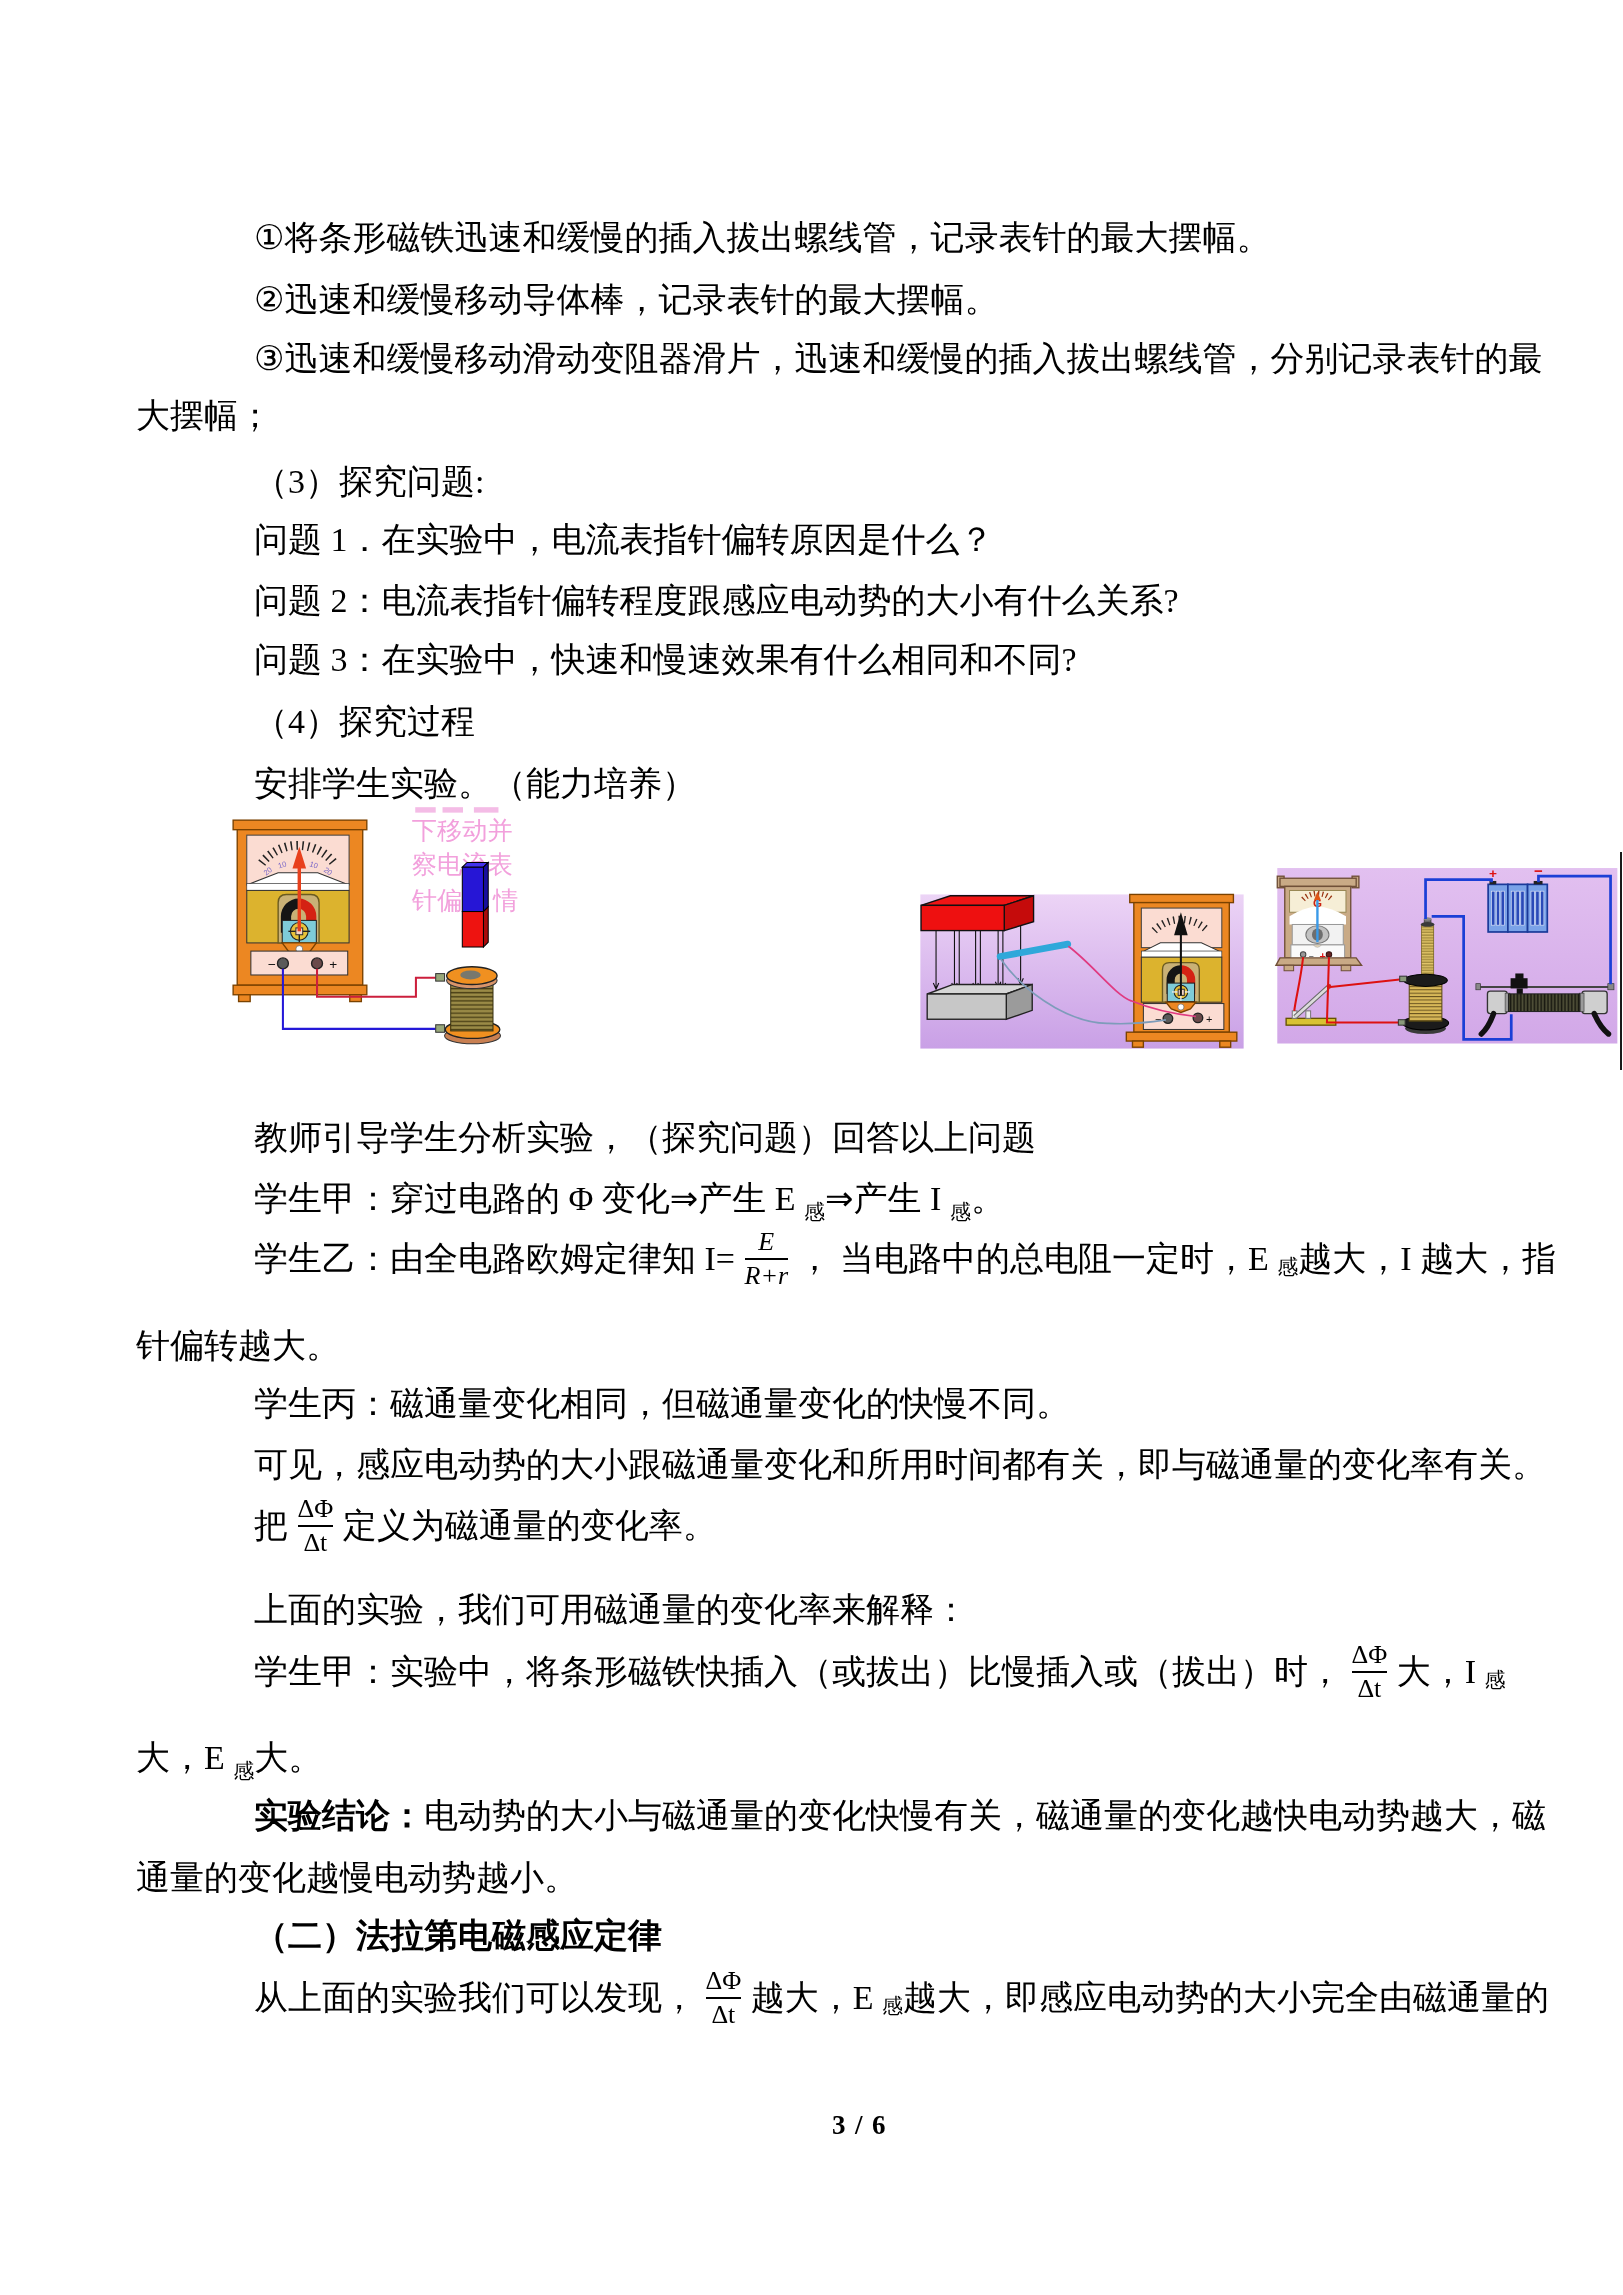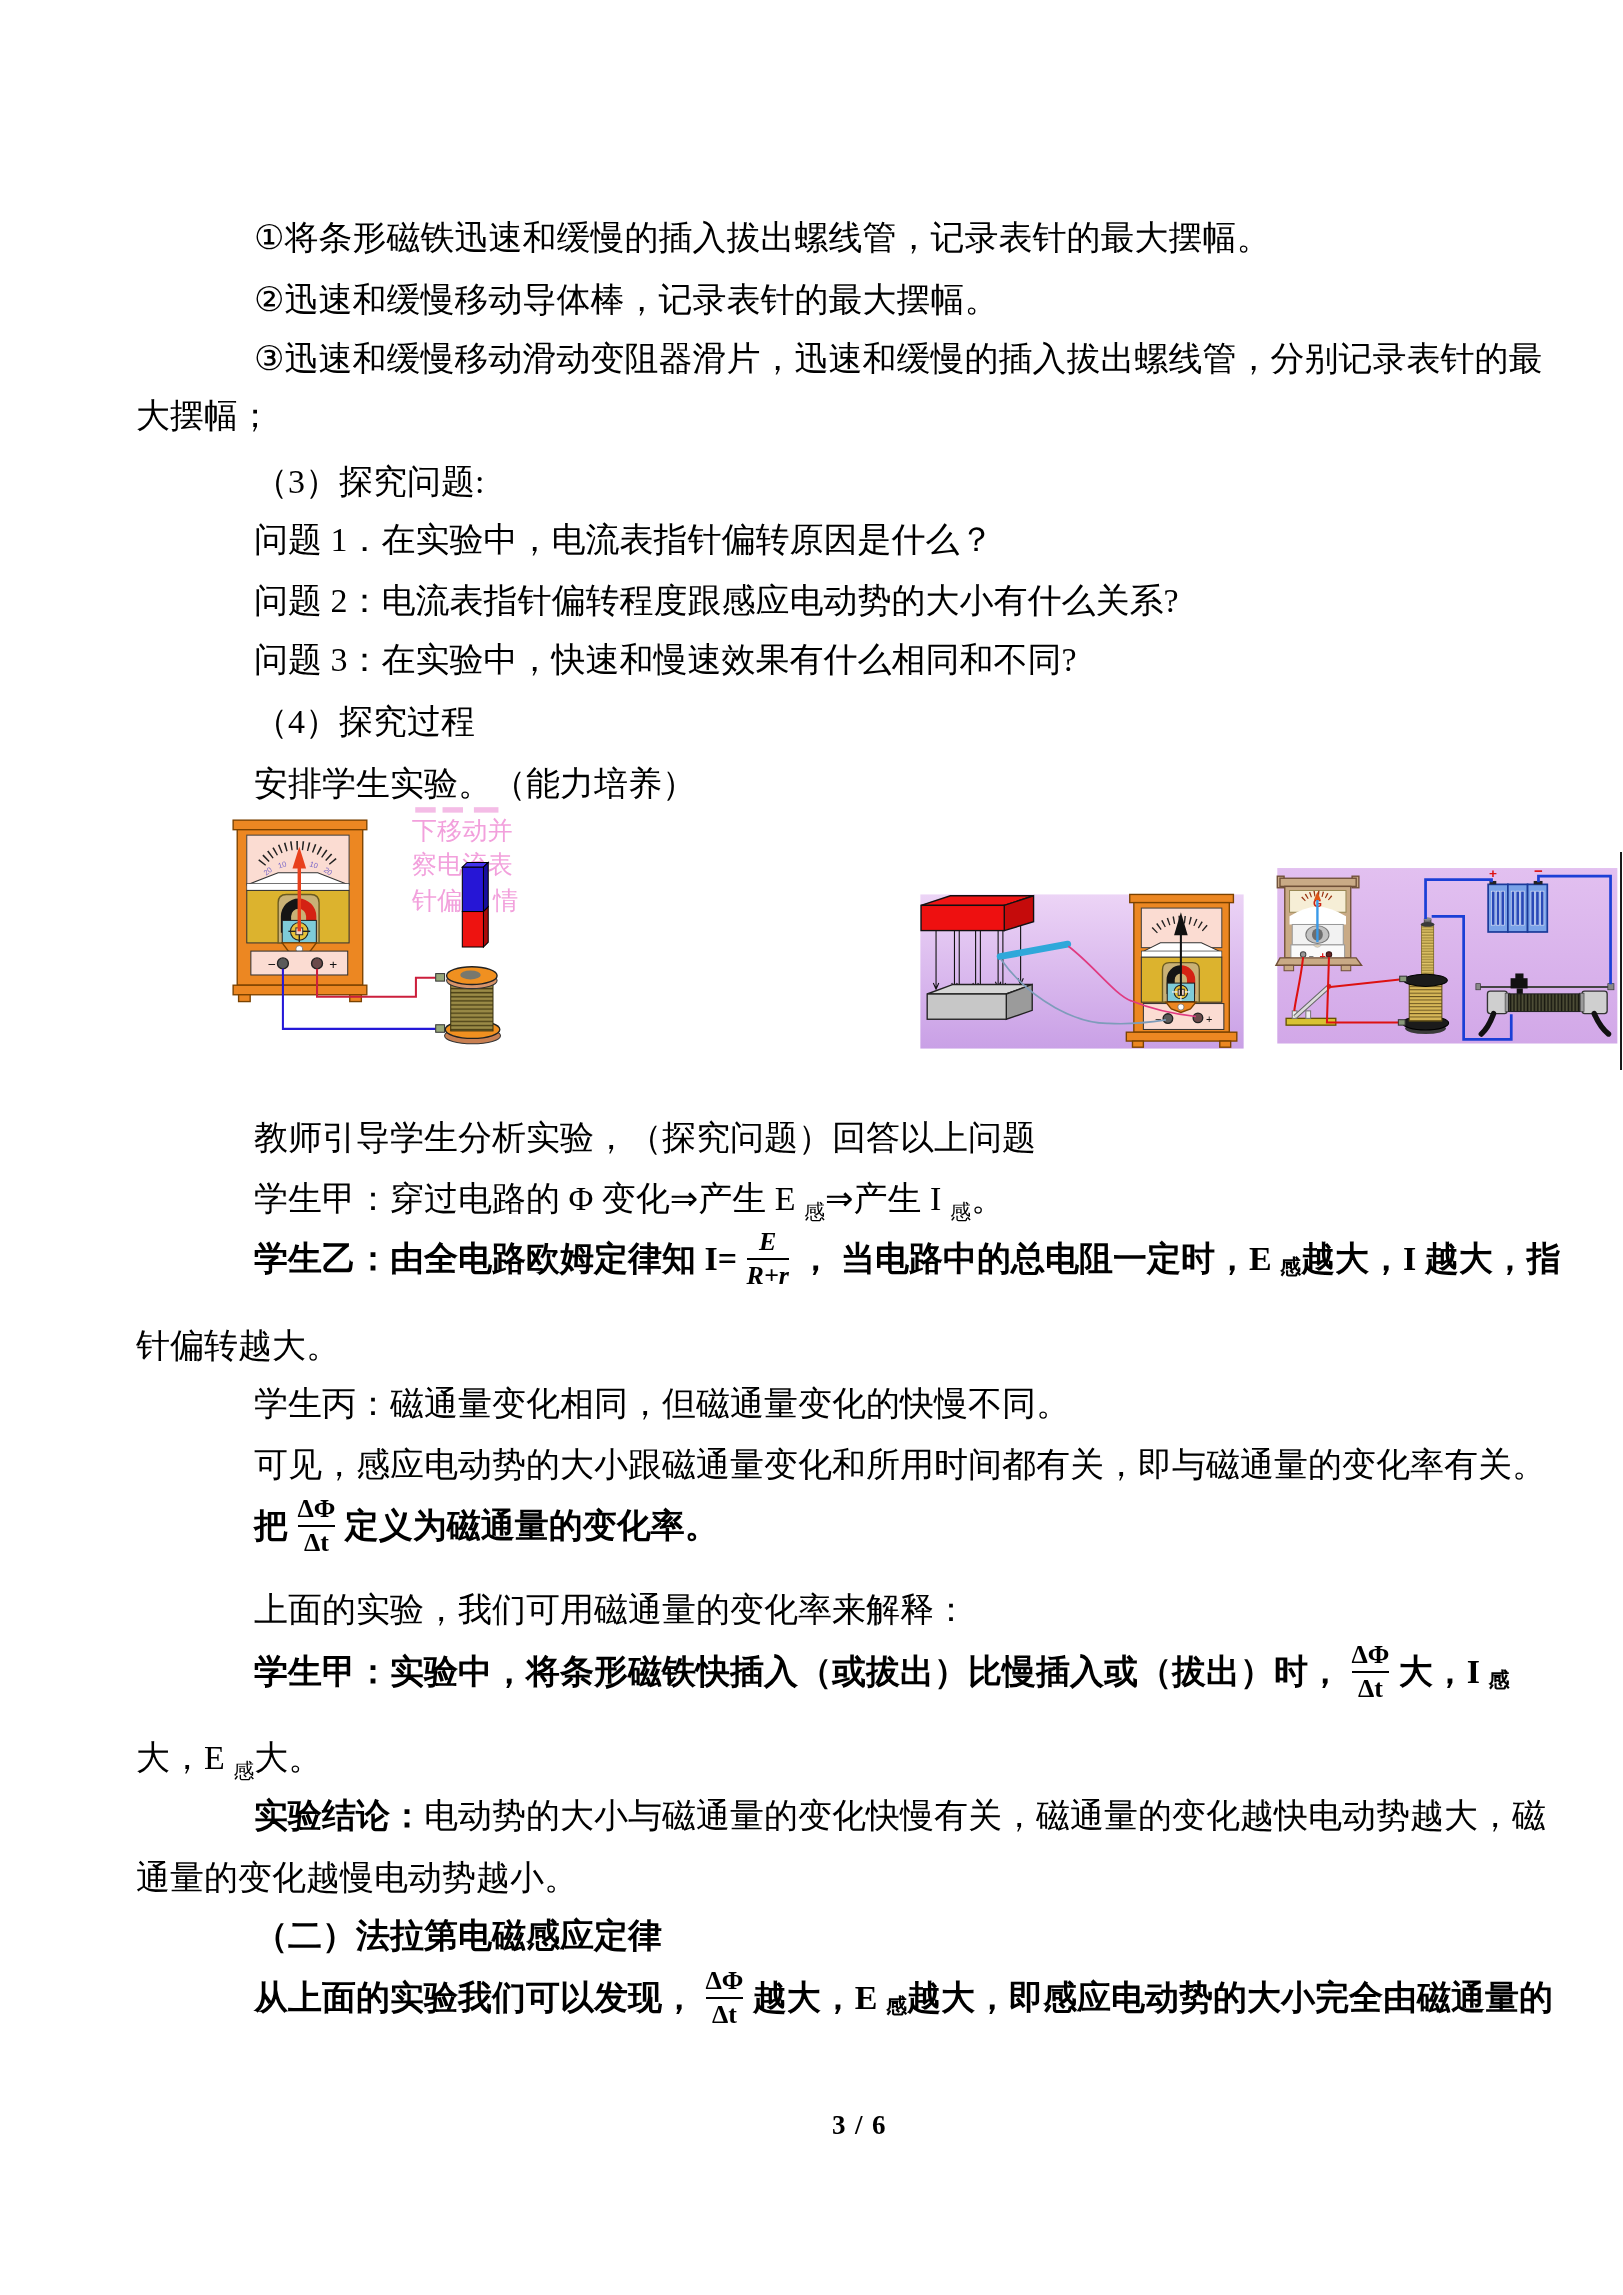--- a/index.html
+++ b/index.html
@@ -1,21 +1,21 @@
 <!DOCTYPE html>
 <html style="font-size:11px"><head>
 <meta charset="utf-8">
 <style>
   html,body{margin:0;padding:0;}
   body{background:#888;}
   #page{position:relative;width:1623px;height:2295px;background:#ffffff;overflow:hidden;
         font-family:"Liberation Serif","DejaVu Sans",serif;color:#000;}
   .ln{position:absolute;left:136px;font-size:34px;line-height:40px;white-space:nowrap;}
   .ind{left:211px;margin-left:43px;}
-  .lnf{display:flex;align-items:center;height:63px;font-weight:bold;}
+  .lnf{display:flex;align-items:center;height:63px;}
   .sub{font-size:21px;position:relative;top:8.9px;}
   .bold{font-weight:bold;}
   .frac{display:inline-flex;flex-direction:column;align-items:center;margin:0 9.5px;
         font-size:26px;line-height:1.05;font-family:"Liberation Serif",serif;}
   .frac .fbar{align-self:stretch;border-top:2px solid #000;margin:2px 0;}
   .frac.it{font-style:italic;}
   .footer{position:absolute;top:2110px;left:0;width:100%;text-align:center;
           font-size:27px;font-weight:bold;letter-spacing:1.4px;padding-left:48px;}
   .figabs{position:absolute;}
   #edge-line{position:absolute;left:1620px;top:852px;width:2px;height:218px;background:#1a1a1a;}

